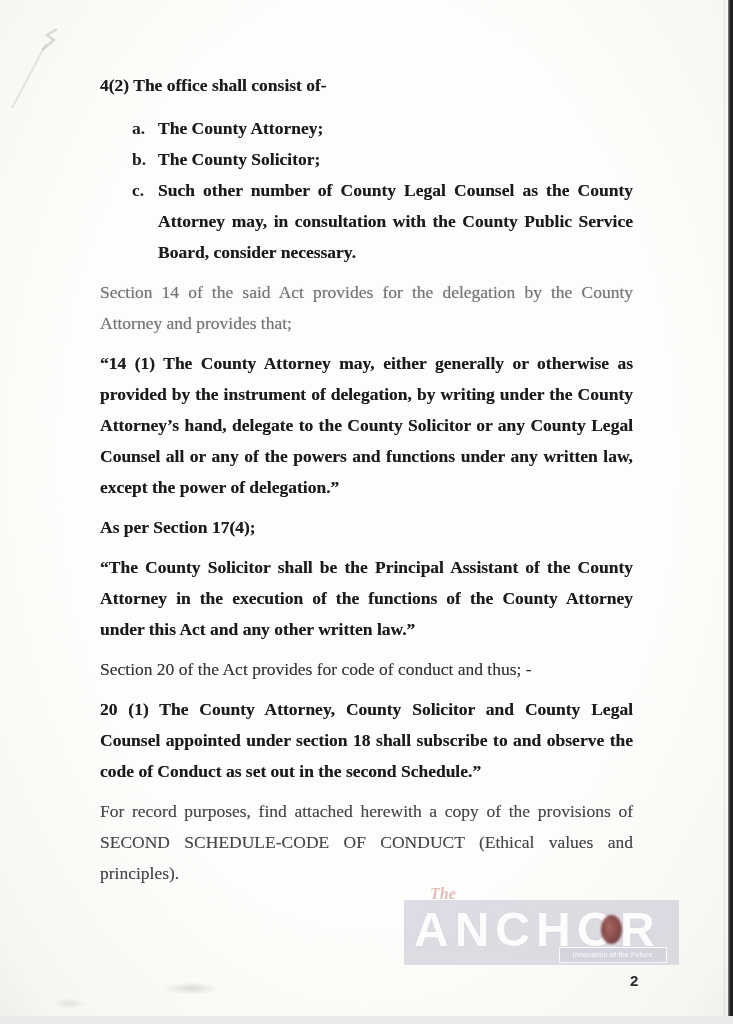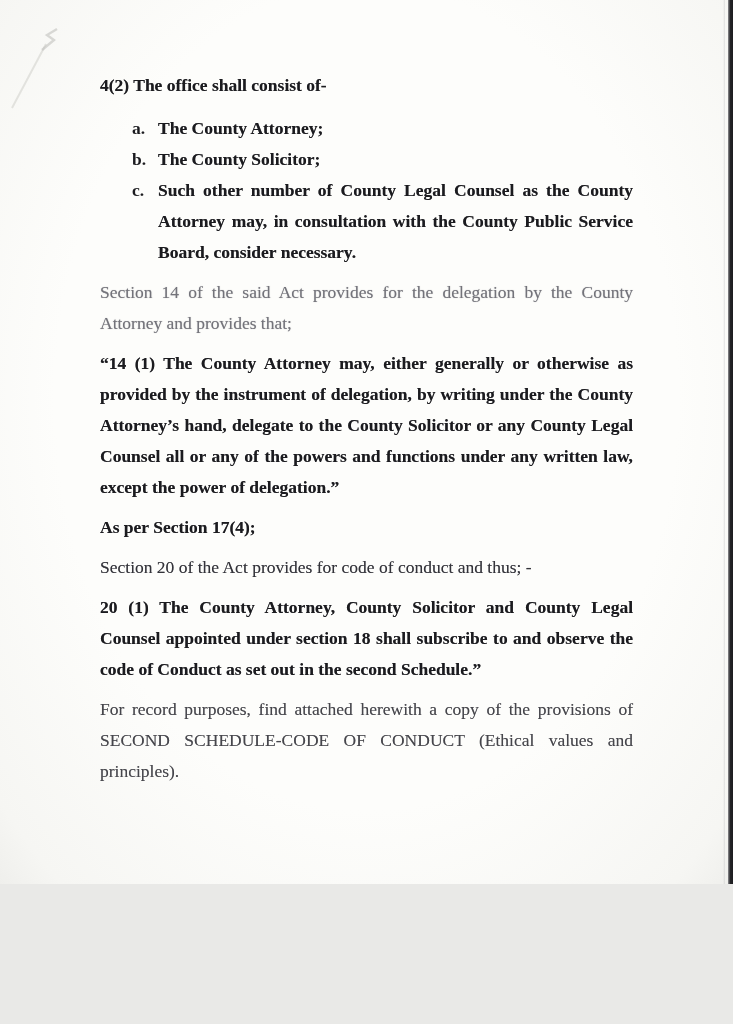--- a/index.html
+++ b/index.html
@@ -1,17 +1,17 @@
 <!DOCTYPE html>
 <html><head>
 <meta charset="utf-8">
 <style>
   html,body{margin:0;padding:0;background:#e9e9e7;}
   .scan{
-    position:relative;width:733px;height:884px;margin:0 auto;overflow:hidden;
+    position:relative;width:733px;height:1016px;margin:0 auto;overflow:hidden;
     background:
       radial-gradient(ellipse at 50% 45%, #fdfdfb 60%, #f6f6f3 92%, #efefec 100%);
     font-family:"Liberation Serif","DejaVu Serif",serif;
     color:#1b1b1f;
   }
   .content{
     position:absolute;left:100px;top:70px;width:533px;
     font-size:17.5px;line-height:31px;
     text-align:justify;
   }
@@ -20,21 +20,21 @@
   .b{font-weight:bold;color:#1b1b1f;text-shadow:0 0 .5px rgba(20,20,25,.55);}
   .faded{color:#73737a;font-weight:normal;text-shadow:0 0 1px rgba(115,115,122,.5);}
   .mid{color:#46464c;font-weight:normal;text-shadow:0 0 .6px rgba(70,70,76,.45);}
   .dark{color:#33333a;font-weight:normal;text-shadow:0 0 .6px rgba(50,50,58,.45);}
   .clause-list{list-style:none;margin:0 0 9px 0;padding:0 0 0 32px;font-weight:bold;}
   .clause-list li{display:flex;}
   .clause-list .marker{flex:0 0 26px;}
   .clause-list .li-text{flex:1;text-align:justify;}
   
   .watermark{
-    position:absolute;left:388px;top:900px;width:275px;height:65px;
+    position:absolute;left:404px;top:900px;width:275px;height:65px;
     background:rgba(201,200,213,.62);
     font-family:"Liberation Sans","DejaVu Sans",sans-serif;
   }
   .wm-the{
     position:absolute;left:26px;top:-15px;
     font-family:"Liberation Serif",serif;font-style:italic;font-weight:bold;
     font-size:16px;color:rgba(186,84,78,.38);
   }
   .wm-brand{
     position:absolute;left:10px;top:2px;width:260px;
@@ -108,20 +108,21 @@
       </li>
       <li>
         <span class="marker">c.</span>
         <span class="li-text b">Such other number of County Legal Counsel as the County Attorney may, in consultation with the County Public Service Board, consider necessary.</span>
       </li>
     </ol>
 
     <p class="para faded">Section 14 of the said Act provides for the delegation by the County Attorney and provides that;</p>
     <p class="para b">“14 (1) The County Attorney may, either generally or otherwise as provided by the instrument of delegation, by writing under the County Attorney’s hand, delegate to the County Solicitor or any County Legal Counsel all or any of the powers and functions under any written law, except the power of delegation.”</p>
     <p class="para b">As per Section 17(4);</p>
+    <p class="para b">“The County Solicitor shall be the Principal Assistant of the County Attorney in the execution of the functions of the County Attorney under this Act and any other written law.”</p>
     <p class="para dark">Section 20 of the Act provides for code of conduct and thus; -</p>
     <p class="para b">20 (1) The County Attorney, County Solicitor and County Legal Counsel appointed under section 18 shall subscribe to and observe the code of Conduct as set out in the second Schedule.”</p>
     <p class="para mid">For record purposes, find attached herewith a copy of the provisions of SECOND SCHEDULE-CODE OF CONDUCT (Ethical values and principles).</p>
   </div>
 
   <div class="watermark">
     <span class="wm-the">The</span>
     <div class="wm-brand">ANCHOR</div>
     <div class="wm-o-dot"></div>
     <div class="wm-tag">

